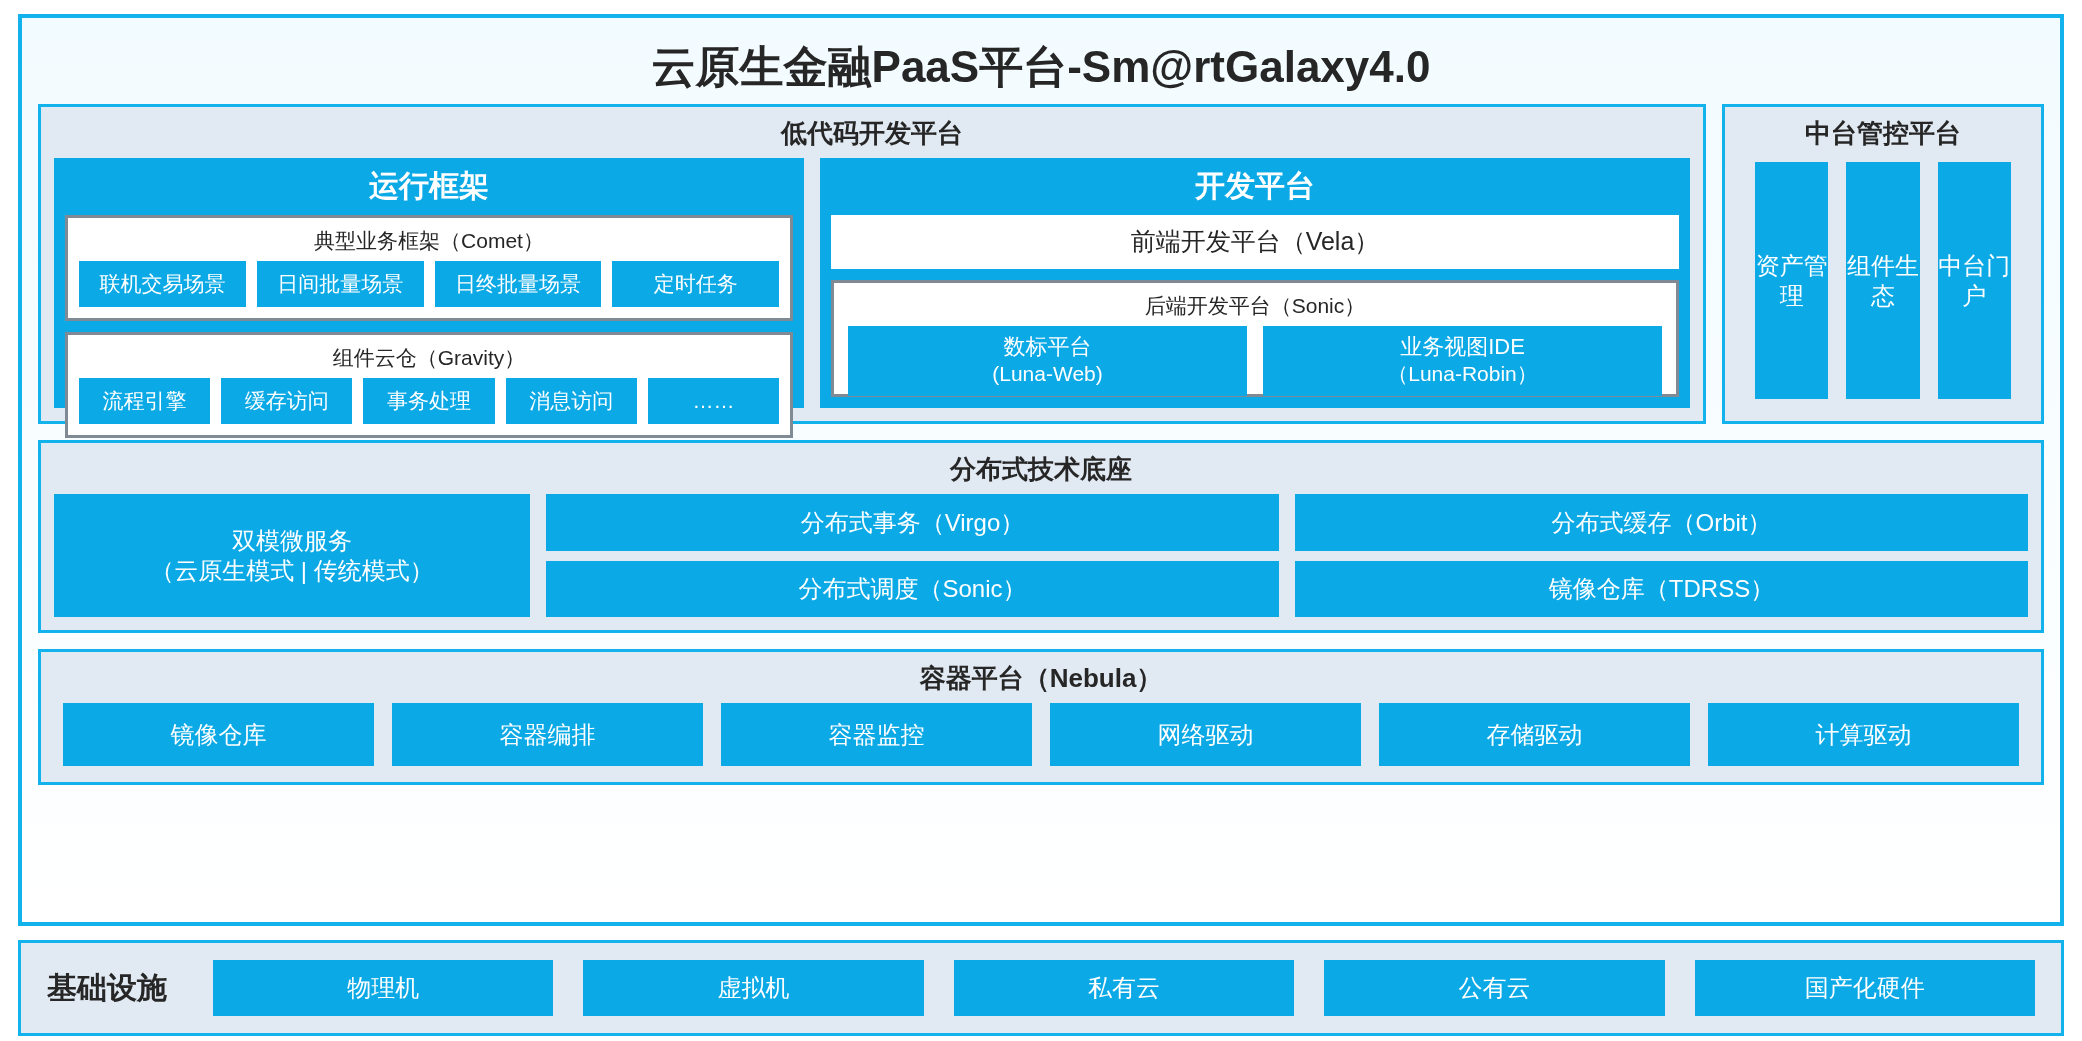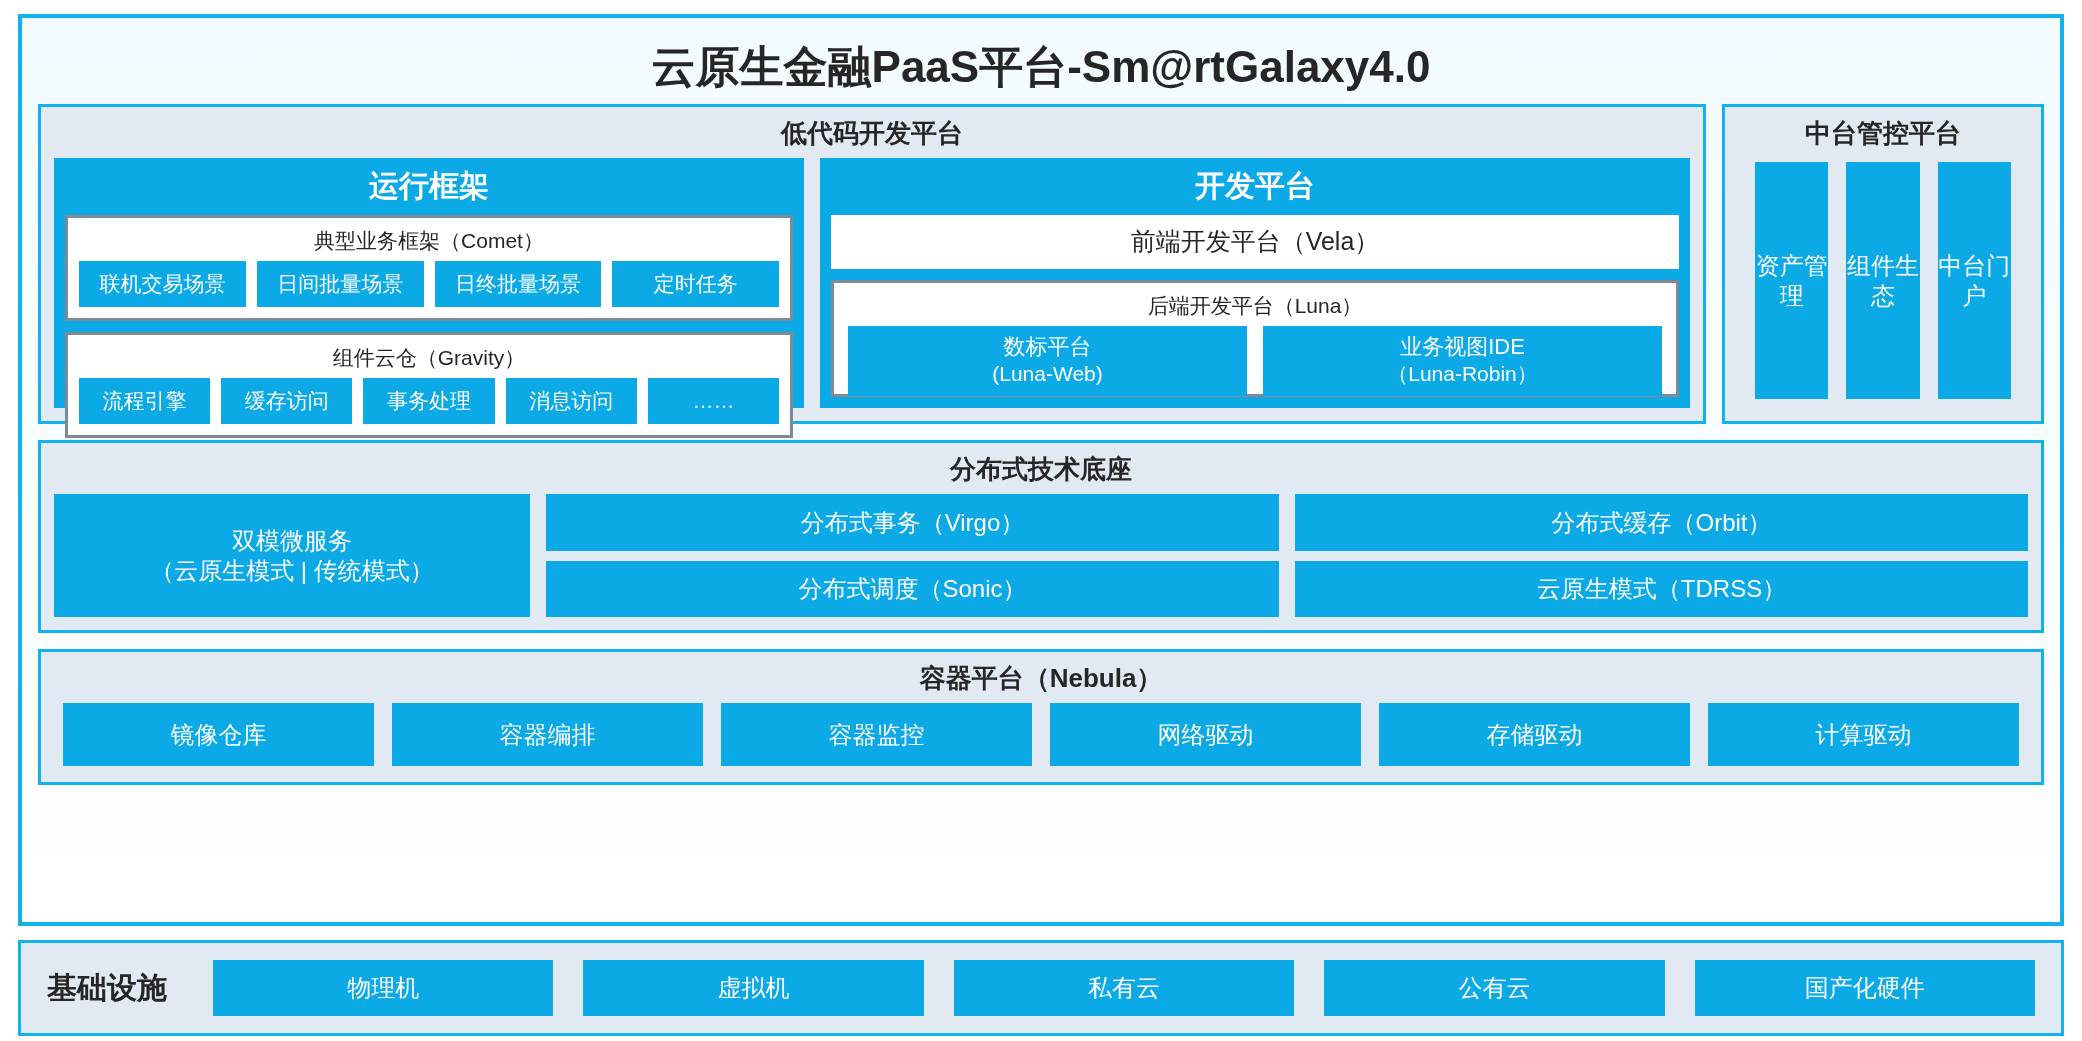--- a/index.html
+++ b/index.html
@@ -319,21 +319,21 @@
               </div>
             </div>
           </div>
 
           <div class="lowcode-col col-dev">
             <div class="lowcode-col-title">开发平台</div>
 
             <div class="vela-card">前端开发平台（Vela）</div>
 
             <div class="white-card luna-card">
-              <div class="white-card-title">后端开发平台（Luna）</div>
+              <div class="white-card-title">后端开发平台（Sonic）</div>
               <div class="luna-chips">
                 <div class="blue">
                   <span>数标平台</span>
                   <span class="sub">(Luna-Web)</span>
                 </div>
                 <div class="blue">
                   <span>业务视图IDE</span>
                   <span class="sub">（Luna-Robin）</span>
                 </div>
               </div>
@@ -364,21 +364,21 @@
         </div>
 
 
         <div class="dist-group">
           <div class="blue">分布式事务（Virgo）</div>
           <div class="blue">分布式调度（Sonic）</div>
         </div>
 
         <div class="dist-group">
           <div class="blue">分布式缓存（Orbit）</div>
-          <div class="blue">云原生模式（TDRSS）</div>
+          <div class="blue">镜像仓库（TDRSS）</div>
         </div>
 
       </div>
     </div>
 
     <div class="panel container-layer">
       <div class="panel-title">容器平台（Nebula）</div>
       <div class="container-body">
         <div class="blue">镜像仓库</div>
         <div class="blue">容器编排</div>

